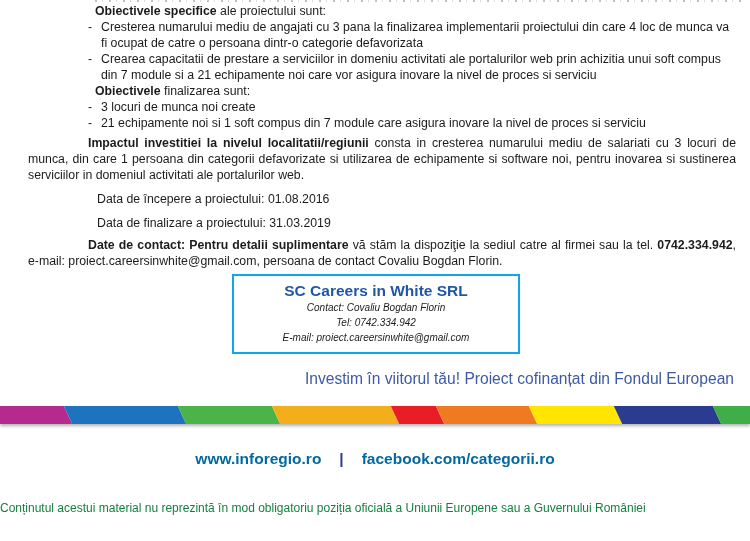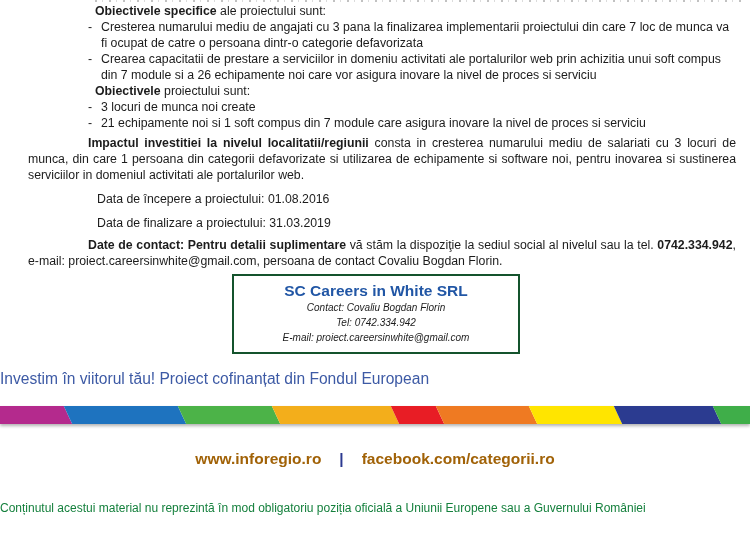--- a/index.html
+++ b/index.html
@@ -14,79 +14,79 @@
   .body-text{position:absolute;top:3px;left:0;width:750px;font-size:12.3px;line-height:16px;}
   .h-line{margin:0 0 0 95px;}
   b{font-weight:bold;}
   .bullet{display:flex;margin:0 12px 0 88px;}
   .bullet .dash{flex:none;width:13px;}
   .bullet .btext{flex:1;}
   .para{margin:4px 14px 0 28px;text-indent:60px;text-align:justify;}
   .para2{margin:6px 14px 0 28px;text-indent:60px;text-align:justify;}
   .date-line{margin:8px 0 0 97px;}
 
-  .contact-box{margin:5px 0 0 232px;width:270px;border:2px solid #14532d;
+  .contact-box{margin:5px 0 0 232px;width:270px;border:2px solid #0ea5e9;
                padding:5px 7px 7px;text-align:center;}
   .contact-box .company{color:#2156a5;font-weight:bold;font-size:15.5px;line-height:19px;}
   .contact-box .c-line{font-style:italic;font-size:10px;line-height:15px;color:#1c1c1c;}
 
-  .tagline{margin:15px 4px 0 0;text-align:left;font-size:15.6px;line-height:20px;
+  .tagline{margin:15px 16px 0 0;text-align:right;font-size:15.6px;line-height:20px;
            color:#3d5aa5;}
 
   .rainbow{position:absolute;top:406px;left:0;width:750px;height:18px;overflow:hidden;
            box-shadow:0 2px 3px rgba(0,0,0,.30);}
   .rainbow-row{position:absolute;top:0;left:-14px;height:18px;display:flex;
                transform:skewX(25deg);}
   .bar-seg{height:18px;flex:none;}
 
   .links-row{position:absolute;top:450px;left:0;width:750px;text-align:center;
              font-weight:bold;font-size:15.5px;color:#2b3990;}
   .links-row .sep{margin:0 18px;font-weight:bold;}
-  .links-row a{color:#a16207;text-decoration:none;cursor:pointer;}
+  .links-row a{color:#0369a1;text-decoration:none;cursor:pointer;}
 
   .disclaimer{position:absolute;top:501px;left:0;width:750px;text-align:left;
               font-size:12px;color:#15803d;}
 </style>
 </head>
 <body>
 
 <div class="page">
 
   <div class="cut-artifact"></div>
 
   <div class="body-text">
 
     <p class="h-line"><b>Obiectivele specifice</b><span> ale proiectului sunt:</span></p>
 
     <div class="bullet">
       <span class="dash">-</span>
-      <span class="btext">Cresterea numarului mediu de angajati cu 3 pana la finalizarea implementarii proiectului din care 7 loc de munca va fi ocupat de catre o persoana dintr-o categorie defavorizata</span>
+      <span class="btext">Cresterea numarului mediu de angajati cu 3 pana la finalizarea implementarii proiectului din care 4 loc de munca va fi ocupat de catre o persoana dintr-o categorie defavorizata</span>
     </div>
     <div class="bullet">
       <span class="dash">-</span>
-      <span class="btext">Crearea capacitatii de prestare a serviciilor in domeniu activitati ale portalurilor web prin achizitia unui soft compus din 7 module si a 26 echipamente noi care vor asigura inovare la nivel de proces si serviciu</span>
+      <span class="btext">Crearea capacitatii de prestare a serviciilor in domeniu activitati ale portalurilor web prin achizitia unui soft compus din 7 module si a 21 echipamente noi care vor asigura inovare la nivel de proces si serviciu</span>
     </div>
 
-    <p class="h-line"><b>Obiectivele</b><span> proiectului sunt:</span></p>
+    <p class="h-line"><b>Obiectivele</b><span> finalizarea sunt:</span></p>
 
     <div class="bullet">
       <span class="dash">-</span>
       <span class="btext">3 locuri de munca noi create</span>
     </div>
     <div class="bullet">
       <span class="dash">-</span>
       <span class="btext">21 echipamente noi  si 1 soft compus din 7 module care asigura inovare la nivel de proces si serviciu</span>
     </div>
 
     <p class="para"><b>Impactul investitiei la nivelul localitatii/regiunii</b><span> consta in cresterea numarului mediu de salariati cu 3 locuri de munca, din care 1 persoana din categorii defavorizate si utilizarea de echipamente si software noi, pentru inovarea si sustinerea serviciilor in domeniul activitati ale portalurilor web.</span></p>
 
     <p class="date-line">Data de începere a proiectului: 01.08.2016</p>
     <p class="date-line">Data de finalizare a proiectului: 31.03.2019</p>
 
-    <p class="para2"><b>Date de contact: Pentru detalii suplimentare</b><span> vă stăm la dispoziţie la sediul social al nivelul sau la tel. </span><b>0742.334.942</b><span>, e-mail: proiect.careersinwhite@gmail.com, persoana de contact Covaliu Bogdan Florin.</span></p>
+    <p class="para2"><b>Date de contact: Pentru detalii suplimentare</b><span> vă stăm la dispoziţie la sediul catre al firmei sau la tel. </span><b>0742.334.942</b><span>, e-mail: proiect.careersinwhite@gmail.com, persoana de contact Covaliu Bogdan Florin.</span></p>
 
     <div class="contact-box">
       <div class="company">SC Careers in White SRL</div>
       <div class="c-line">Contact: Covaliu Bogdan Florin</div>
       <div class="c-line">Tel: 0742.334.942</div>
       <div class="c-line">E-mail: proiect.careersinwhite@gmail.com</div>
     </div>
 
     <div class="tagline">
       <div>Investim în viitorul tău! Proiect cofinanțat din Fondul European</div>

